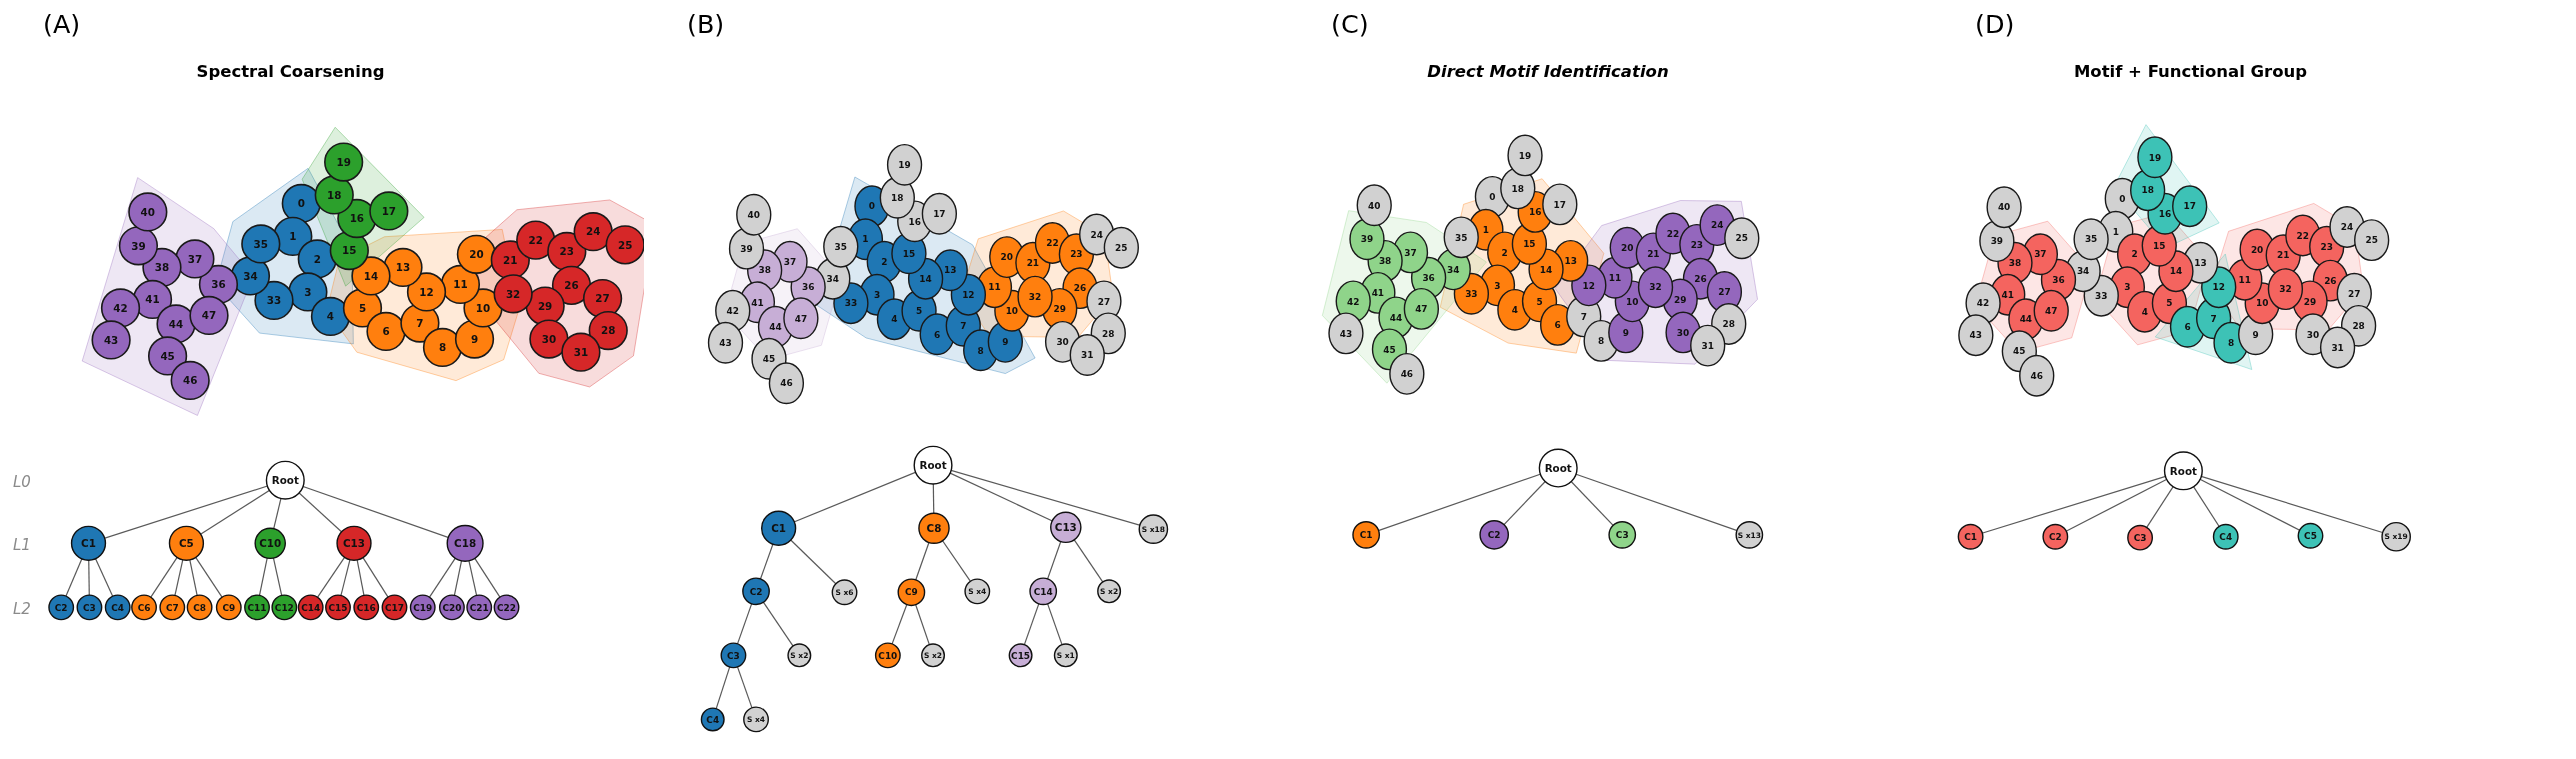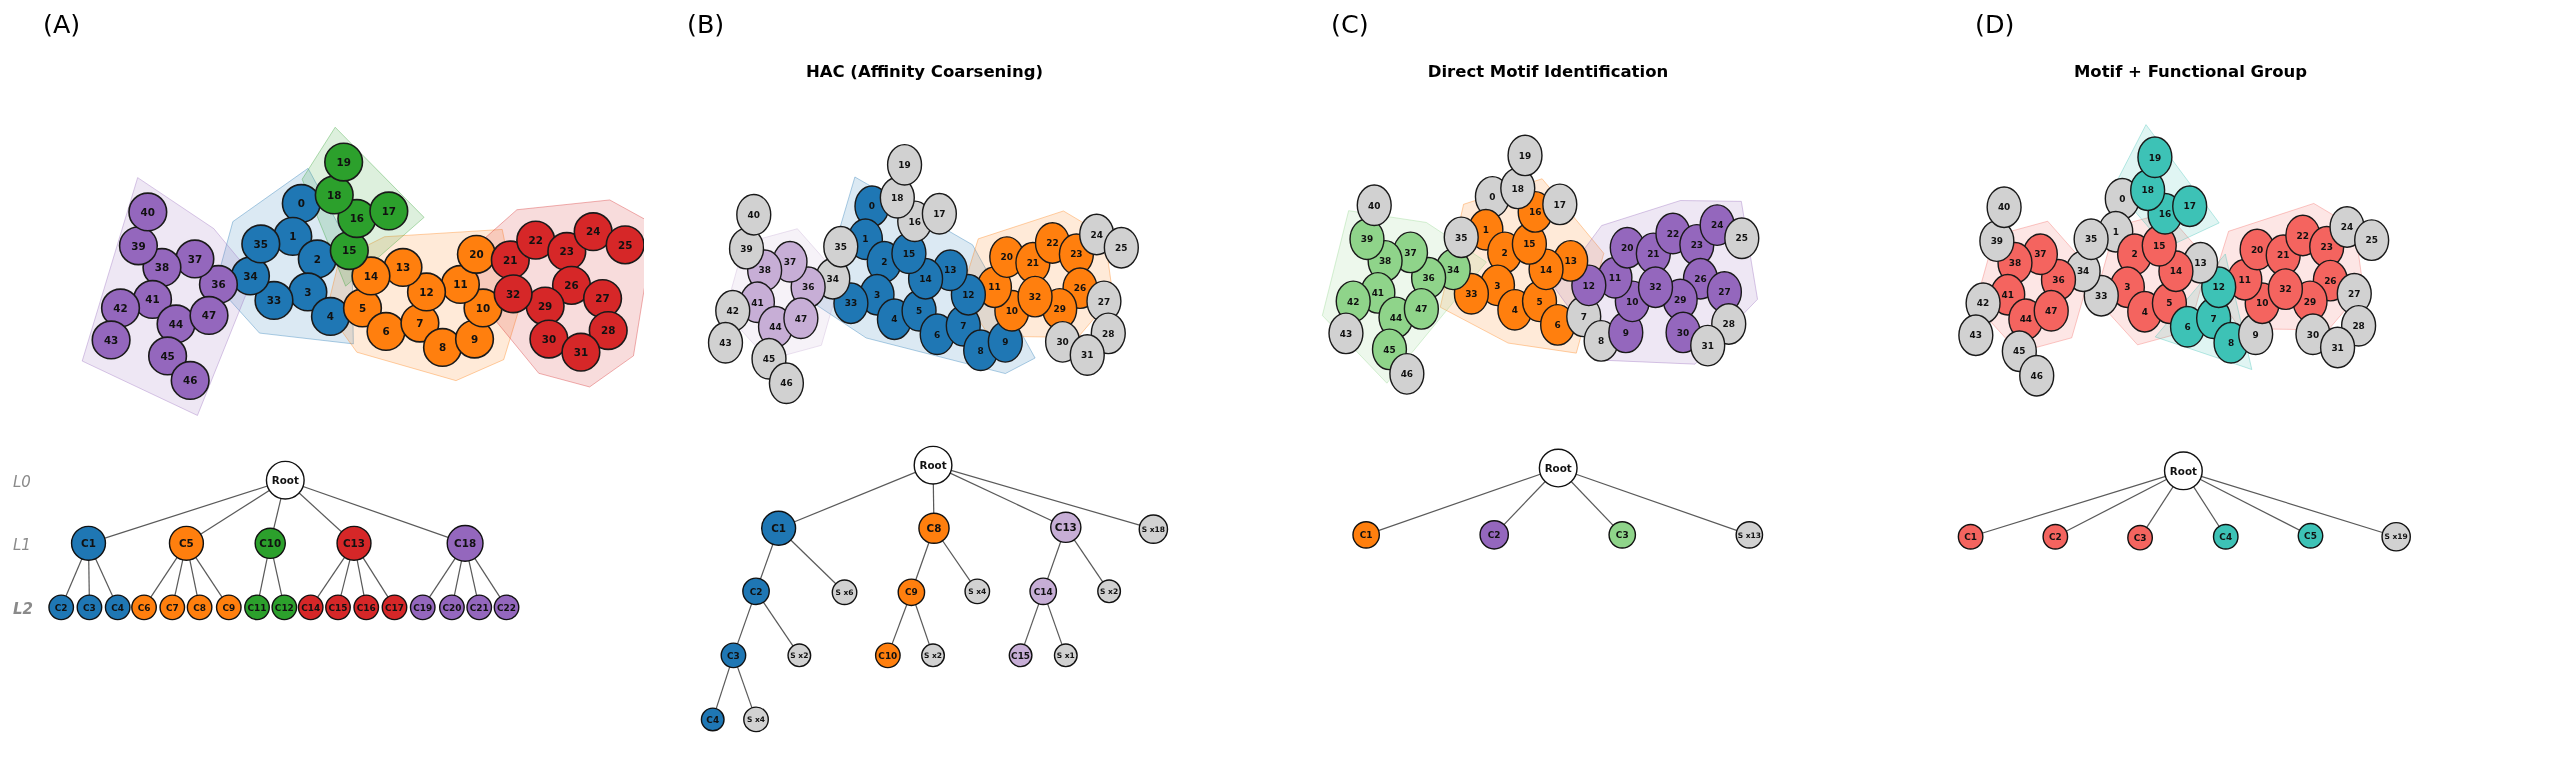--- a/index.html
+++ b/index.html
@@ -5,33 +5,34 @@
   html,body{margin:0;padding:0;background:#ffffff;}
   #figure{position:relative;width:2576px;height:759px;background:#ffffff;overflow:hidden;
           font-family:"DejaVu Sans",sans-serif;}
   .panel{position:absolute;top:0;width:644px;height:759px;}
   #p0{left:0;} #p1{left:644px;} #p2{left:1288px;} #p3{left:1932px;}
   .panel-canvas{position:absolute;left:0;top:0;}
   .panel-label{position:absolute;top:9.4px;left:43px;font-size:25.4px;color:#000;z-index:3;}
   .panel-title{position:absolute;top:62px;width:471px;text-align:center;font-size:16.5px;
                font-weight:bold;color:#000;z-index:3;}
   #p0 .panel-title{left:55px;} #p1 .panel-title{left:45px;}
-  #p2 .panel-title{left:24.5px;} #p3 .panel-title{left:23px;}
+  #p2 .panel-title{left:24.5px;font-style:italic;} #p3 .panel-title{left:23px;}
   .lvl{position:absolute;left:13px;width:38px;font-size:15px;font-style:italic;
        color:#8a8a8a;z-index:3;}
-  .lvl0{top:473px;} .lvl1{top:536px;font-style:italic;} .lvl2{top:600px;font-weight:bold;}
+  .lvl0{top:473px;} .lvl1{top:536px;font-style:italic;} .lvl2{top:600px;}
   svg text{font-family:"DejaVu Sans",sans-serif;font-weight:bold;fill:#111;}
 </style>
 </head>
 <body>
 
 <div id="figure">
 
   <div class="panel" id="p0">
     <div class="panel-label">(A)</div>
+    <div class="panel-title">Spectral Coarsening</div>
     <div class="lvl lvl0">L0</div>
     <div class="lvl lvl1">L1</div>
     <div class="lvl lvl2">L2</div>
     <svg class="panel-canvas" width="644" height="759" viewBox="0 0 684 806">
         <polygon points="229.1,302.0 247.3,235.3 327.2,178.7 373.7,265.2 375.3,365.2 275.6,353.7" fill="#1f77b4" fill-opacity="0.16" stroke="#1f77b4" stroke-opacity="0.38" stroke-width="1"></polygon>
         <polygon points="347.1,329.4 360.3,275.5 408.4,251.4 533.4,243.6 550.9,329.6 535.0,381.9 484.3,404.2 379.0,374.0" fill="#ff7f0e" fill-opacity="0.16" stroke="#ff7f0e" stroke-opacity="0.38" stroke-width="1"></polygon>
         <polygon points="320.9,190.3 356.0,135.1 450.4,230.8 367.1,303.8" fill="#2ca02c" fill-opacity="0.16" stroke="#2ca02c" stroke-opacity="0.38" stroke-width="1"></polygon>
         <polygon points="507.9,259.2 549.0,222.7 647.6,212.3 695.3,238.5 672.8,377.9 626.2,410.9 572.2,396.4 507.4,317.3" fill="#d62728" fill-opacity="0.16" stroke="#d62728" stroke-opacity="0.38" stroke-width="1"></polygon>
         <polygon points="87.3,383.4 146.2,188.6 227.0,242.7 269.0,293.4 209.7,441.2" fill="#9467bd" fill-opacity="0.16" stroke="#9467bd" stroke-opacity="0.38" stroke-width="1"></polygon>
         <line x1="320" y1="216" x2="311" y2="251" stroke="#2a2a2a" stroke-width="1.4"></line>
@@ -252,21 +253,20 @@
         <text x="480" y="648.42" text-anchor="middle" font-size="9.5">C20</text>
         <circle cx="509" cy="645" r="13" fill="#9467bd" stroke="#111" stroke-width="1.5"></circle>
         <text x="509" y="648.42" text-anchor="middle" font-size="9.5">C21</text>
         <circle cx="538" cy="645" r="13" fill="#9467bd" stroke="#111" stroke-width="1.5"></circle>
         <text x="538" y="648.42" text-anchor="middle" font-size="9.5">C22</text>
       </svg>
   </div>
 
   <div class="panel" id="p1">
     <div class="panel-label">(B)</div>
-    <div class="panel-title">HAC (Affinity Coarsening)</div>
     <svg class="panel-canvas" width="644" height="759" viewBox="0 0 684 806">
         <polygon points="183.8,324.3 224.0,187.9 348.9,259.9 415.4,380.2 383.8,396.7 236.0,358.9" fill="#1f77b4" fill-opacity="0.16" stroke="#1f77b4" stroke-opacity="0.38" stroke-width="1"></polygon>
         <polygon points="336.9,311.8 355.0,253.6 445.5,224.0 489.2,250.0 498.1,314.5 460.9,358.3 366.9,357.0" fill="#ff7f0e" fill-opacity="0.16" stroke="#ff7f0e" stroke-opacity="0.38" stroke-width="1"></polygon>
         <polygon points="86.0,331.6 106.5,258.2 162.9,242.9 209.0,295.1 188.4,366.7 131.8,382.1" fill="#c7aed6" fill-opacity="0.16" stroke="#c7aed6" stroke-opacity="0.38" stroke-width="1"></polygon>
         <line x1="242.1" y1="219" x2="235.17000000000002" y2="254" stroke="#2a2a2a" stroke-width="1.4"></line>
         <line x1="242.1" y1="219" x2="269.05" y2="210" stroke="#2a2a2a" stroke-width="1.4"></line>
         <line x1="235.17000000000002" y1="254" x2="255.19" y2="278" stroke="#2a2a2a" stroke-width="1.4"></line>
         <line x1="235.17000000000002" y1="254" x2="208.99" y2="262" stroke="#2a2a2a" stroke-width="1.4"></line>
         <line x1="255.19" y1="278" x2="247.49" y2="313" stroke="#2a2a2a" stroke-width="1.4"></line>
         <line x1="255.19" y1="278" x2="281.37" y2="269" stroke="#2a2a2a" stroke-width="1.4"></line>

